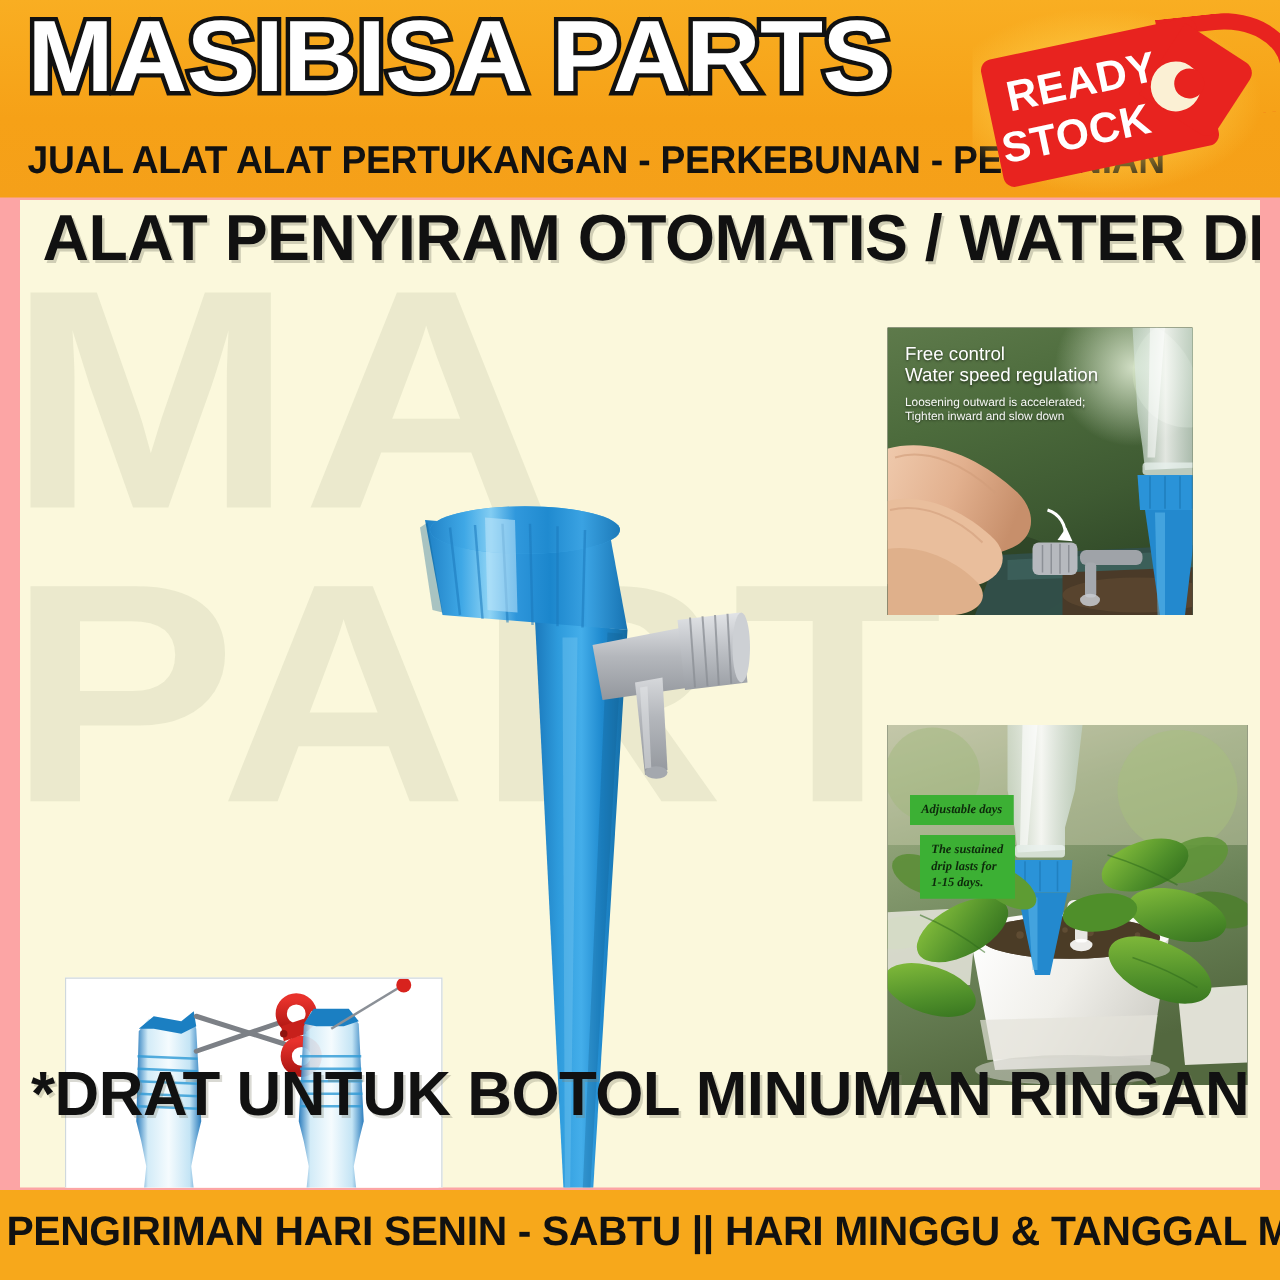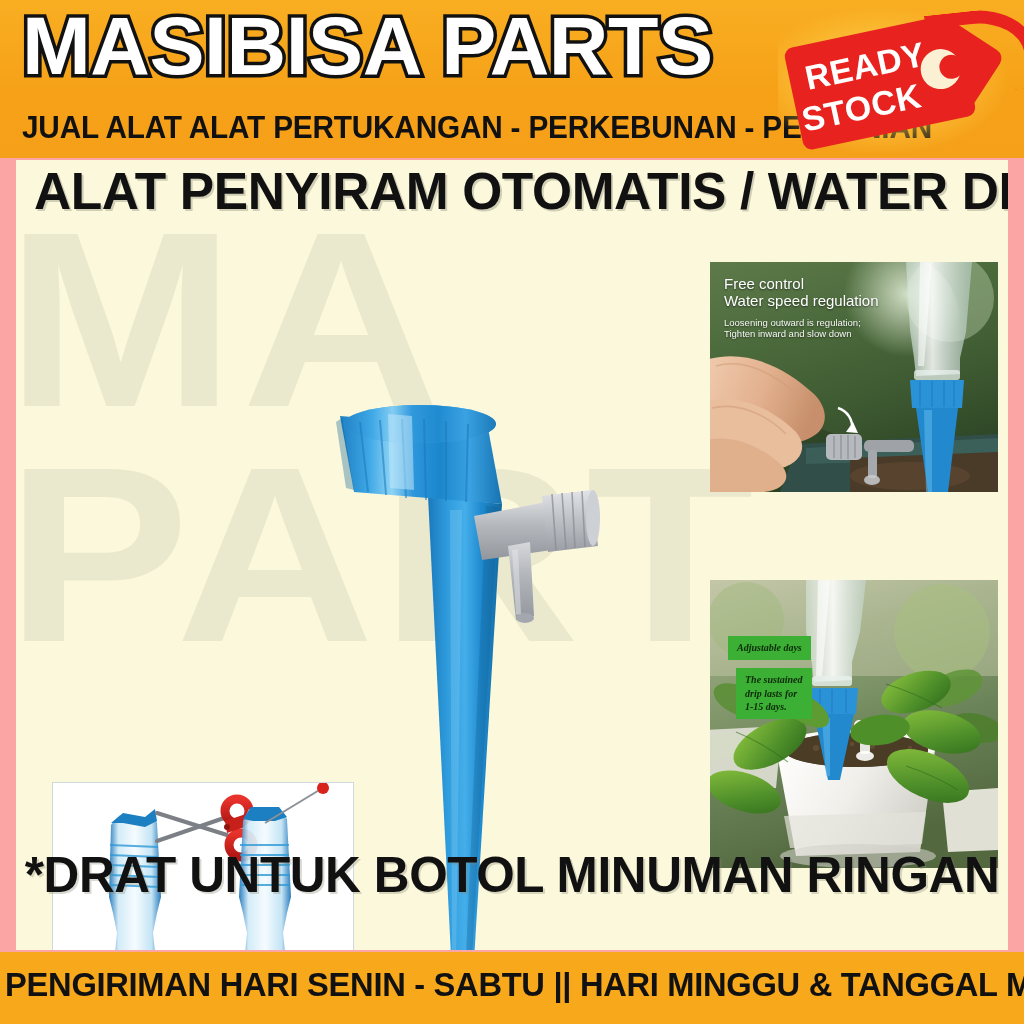--- a/index.html
+++ b/index.html
@@ -213,21 +213,21 @@
 
   
   .photo-card {
     position: absolute;
     overflow: hidden;
     background: #2a3a28;
   }
   #photo-top {
     left: 694px;
     top: 102px;
-    width: 288px;
+    width: 244px;
     height: 230px;
   }
   #photo-bottom {
     left: 694px;
     top: 420px;
     width: 288px;
     height: 288px;
   }
   .photo-cap {
     position: absolute;
@@ -462,21 +462,21 @@
         <path d="M136,170 L143,160 L148,171 Z" fill="#FFFFFF"></path>
 
         <path d="M-4,98 C34,86 74,104 104,132 C120,148 118,168 100,176 C70,190 20,186 -4,176 Z" fill="url(#skinG)"></path>
         <path d="M-4,140 C26,130 62,146 86,170 C98,184 92,200 72,206 C44,214 12,210 -4,204 Z" fill="#E9BE9C"></path>
         <path d="M-4,178 C22,172 52,184 72,204 C82,216 74,228 54,230 L-4,230 Z" fill="#DFB08B"></path>
         <path d="M6,104 C32,96 62,110 86,132" fill="none" stroke="#D09C79" stroke-width="1.6" opacity="0.6"></path>
         <path d="M2,146 C28,140 56,152 76,172" fill="none" stroke="#CE9876" stroke-width="1.6" opacity="0.5"></path>
       </svg>
       <div class="photo-cap title">Free control
 Water speed regulation</div>
-      <div class="photo-cap sub">Loosening outward is regulation;
+      <div class="photo-cap sub">Loosening outward is accelerated;
 Tighten inward and slow down</div>
     </div>
 
     <div class="photo-card" id="photo-bottom">
       <svg width="288" height="288" viewBox="0 0 288 288" preserveAspectRatio="none">
         <defs>
           <linearGradient id="bgBot" x1="0" y1="0" x2="0.3" y2="1">
             <stop offset="0%" stop-color="#BFC3A6"></stop>
             <stop offset="30%" stop-color="#8FA277"></stop>
             <stop offset="65%" stop-color="#6C8459"></stop>

